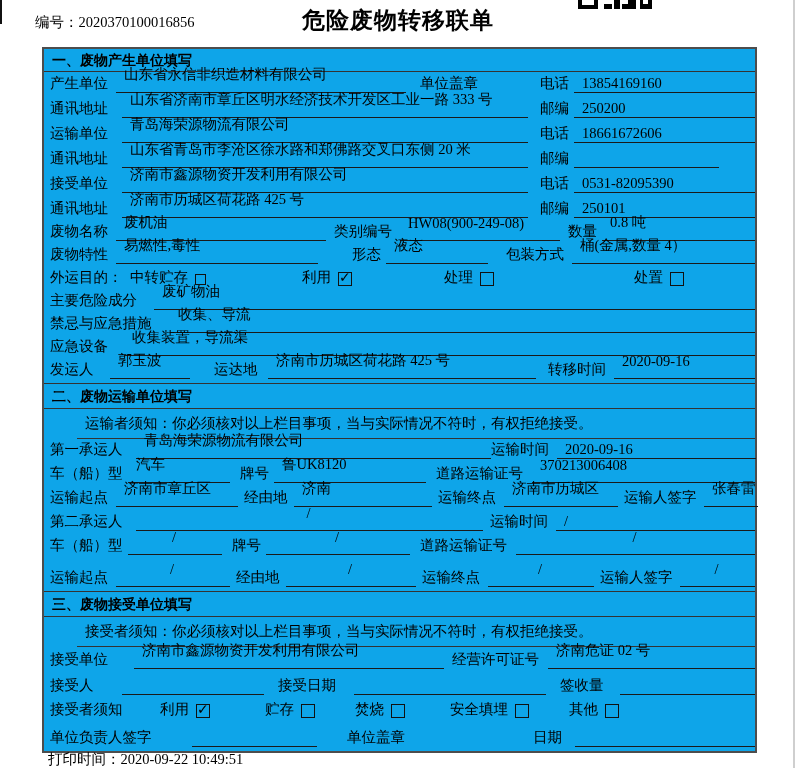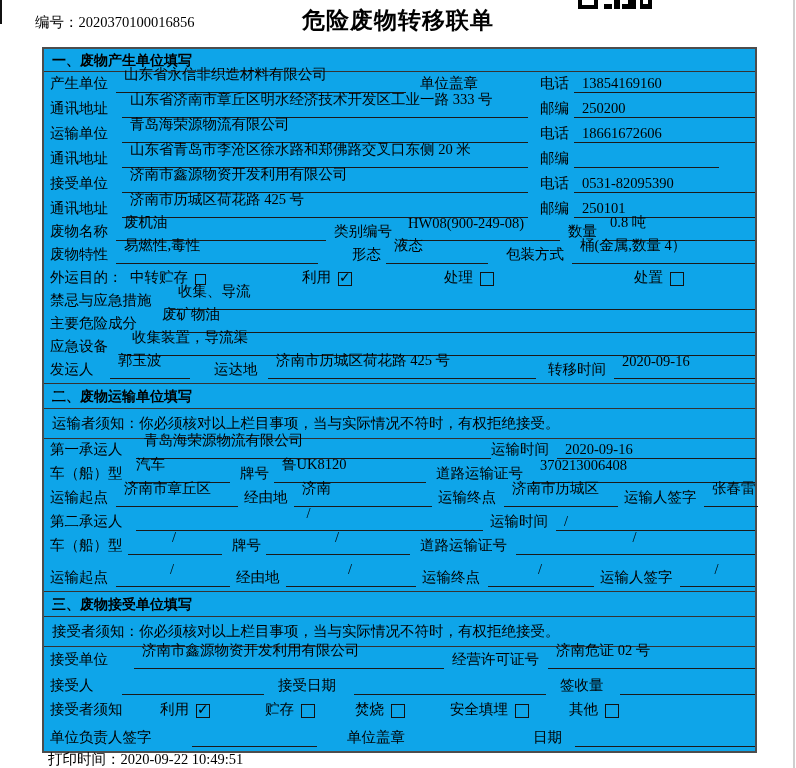--- a/index.html
+++ b/index.html
@@ -22,21 +22,21 @@
     border:2px solid #4d4d4d;box-sizing:border-box;background:#0ea5e9;
   }
   .sec-h{
     font-family:"Liberation Sans","DejaVu Sans",sans-serif;
     font-weight:bold;font-size:14px;
     height:22px;line-height:22px;padding-left:8px;
     border-top:1.5px solid #333;border-bottom:1.5px solid #333;
   }
   .sec-h.first{border-top:none;}
   .sec-h.h24{height:24px;line-height:24px;}
-  .note{height:29px;line-height:29px;padding-left:8px;border-bottom:1.5px solid #333;white-space:nowrap;}
+  .note{height:29px;line-height:29px;padding-left:8px;border-bottom:1.5px solid #333;white-space:nowrap;margin-left:33px;}
   .row{display:flex;align-items:flex-end;padding:0 0 4px 6px;box-sizing:border-box;}
   .h23{height:23px}.h25{height:25px}.h24{height:24px}.h26{height:26px}.h28{height:28px}.h32{height:32px}
   .lbl{flex:0 0 auto;white-space:nowrap;}
   .val{flex:0 0 auto;border-bottom:1.4px solid #1a1a1a;padding:0 2px 8px 8px;white-space:nowrap;}
   .val.c{text-align:center;padding-left:0;}
   .fill{flex:1 1 auto;}
   .rg{margin-left:auto;display:flex;align-items:flex-end;flex:0 0 auto;}
   .rg215{width:215px}.rg265{width:265px}
   .rg .lbl2{flex:0 0 34px;white-space:nowrap;}
   .rg .lbl4{flex:0 0 66px;white-space:nowrap;font-family:Liberation Mono, monospace;}
@@ -176,27 +176,27 @@
       <span>处理</span>
       <span class="box"></span>
     </span>
     <span class="cbi g140">
       <span>处置</span>
       <span class="box"></span>
     </span>
   </div>
 
   <div class="row h23">
+    <span class="lbl w96">主要危险成分</span>
+    <span class="val fill g8">废矿物油</span>
+  </div>
+
+  <div class="row h23">
     <span class="lbl w112">禁忌与应急措施</span>
     <span class="val fill g8">收集、导流</span>
-  </div>
-
-  <div class="row h23">
-    <span class="lbl w96">主要危险成分</span>
-    <span class="val fill g8">废矿物油</span>
   </div>
 
   <div class="row h23">
     <span class="lbl w66">应急设备</span>
     <span class="val fill g8">收集装置，导流渠</span>
   </div>
 
   <div class="row h23">
     <span class="lbl w48">发运人</span>
     <span class="val w70 g12">郭玉波</span>

